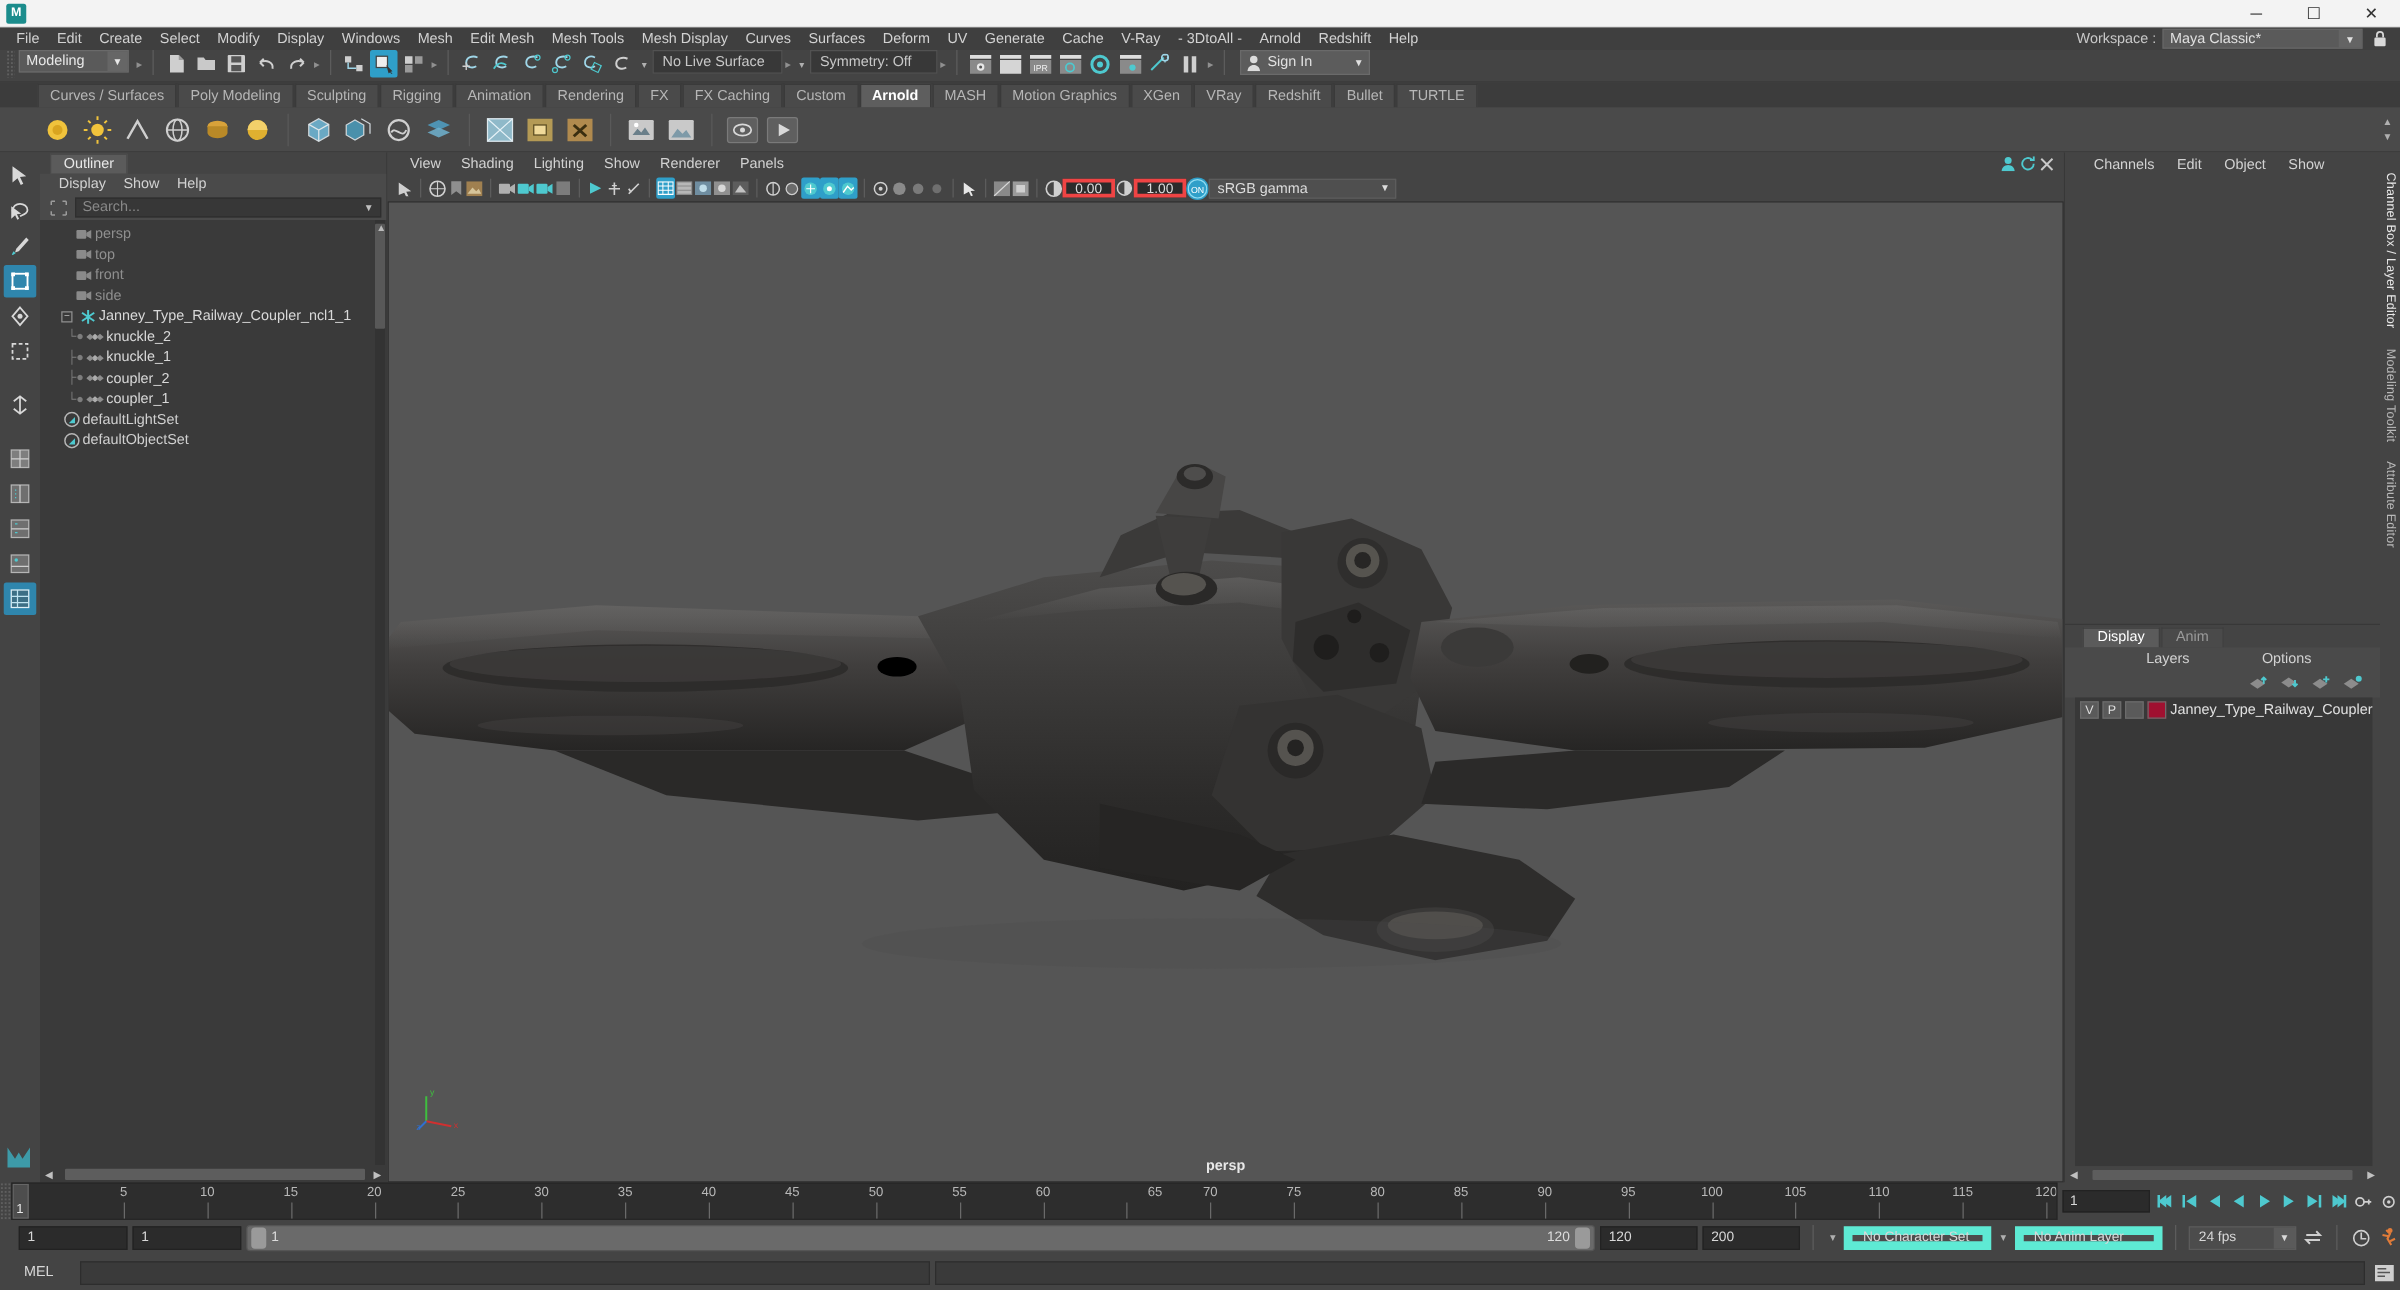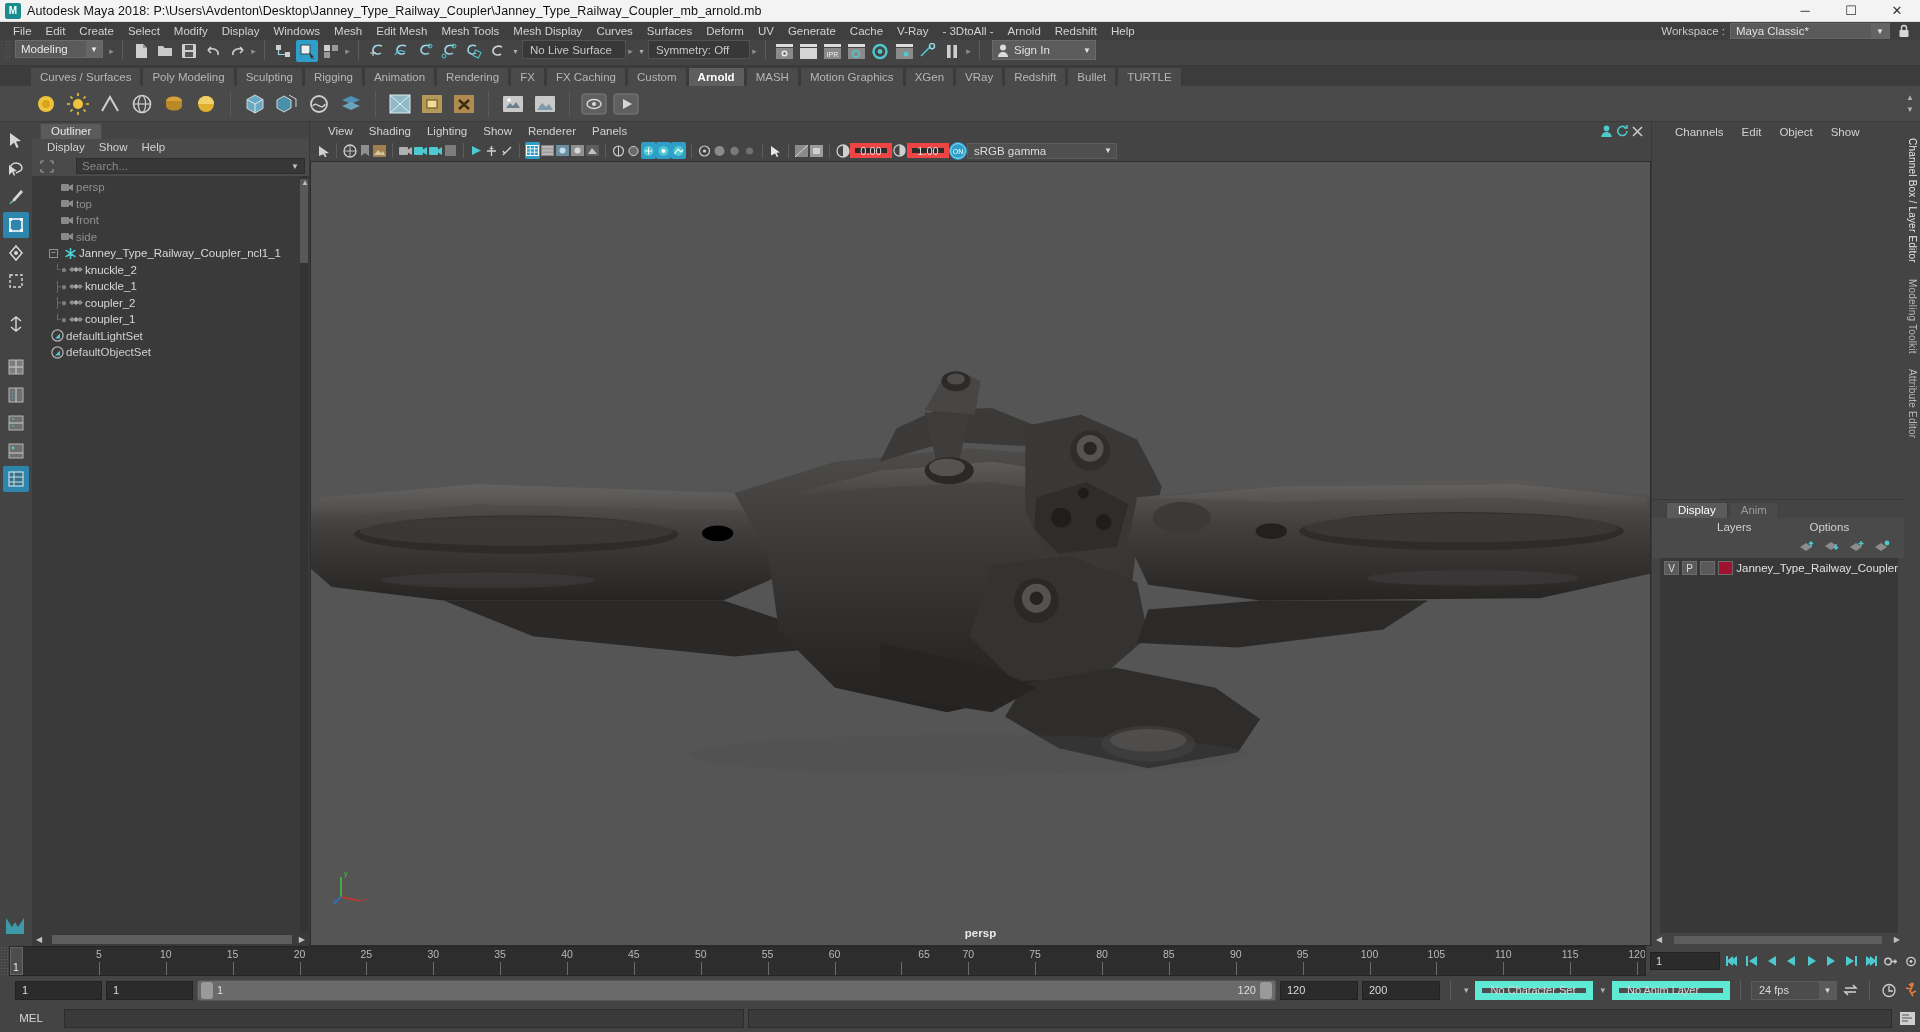--- a/index.html
+++ b/index.html
@@ -132,21 +132,21 @@
     width:278px; flex:0 0 278px; background:#444; display:flex; flex-direction:column;
     border-right:1px solid #383838;
   }
   .ol-tabrow { height:17px; display:flex; align-items:flex-end; padding-left:8px; }
   .ol-tab { background:#5b5b5b; color:#e8e8e8; font-size:11.5px; padding:1px 10px 2px 10px;
     border:1px solid #4a4a4a; border-bottom:none; }
   .ol-menus { height:17px; display:flex; align-items:center; gap:0; padding-left:8px;
     background:#4a4a4a; font-size:11.5px; }
   .ol-menus .mi { padding:0 7px; color:#d2d2d2; line-height:17px; }
   .ol-searchrow { height:20px; display:flex; align-items:center; padding:2px 4px 2px 6px;
-    background:#4a4a4a; gap:20px; }
+    background:#4a4a4a; gap:4px; }
   .ol-search-icn { width:18px; height:16px; display:flex; align-items:center; justify-content:center;}
   .ol-search {
     flex:1; height:16px; background:#373737; border:1px solid #2e2e2e;
     display:flex; align-items:center; padding-left:5px; color:#888; font-size:11.5px;
   }
   .ol-search .caret { margin-left:auto; padding-right:5px; color:#c0c0c0; font-size:8px; }
   .ol-tree { flex:1 1 auto; background:#3a3a3a; overflow:hidden; position:relative;
     padding-top:3px; }
   .ol-row { height:16.5px; display:flex; align-items:center; font-size:11.5px;
     white-space:nowrap; padding-left:12px; }
@@ -175,21 +175,21 @@
     padding-left:10px; font-size:11.5px; background:#444; }
   .vp-menurow .mi { padding:0 8px; color:#d2d2d2; line-height:18px; }
   .vp-icons-right { margin-left:auto; display:flex; align-items:center; gap:3px; padding-right:8px;}
   .vp-toolbar { height:21px; flex:0 0 21px; background:#444; display:flex;
     align-items:center; padding-left:6px; gap:0; }
   .vpb { width:15px; height:17px; display:flex; align-items:center; justify-content:center;
     border-radius:2px; }
   .vpb.on { background:#2f9fc9; }
   .vp-sep { width:1px; height:15px; background:#5c5c5c; margin:0 5px; }
   .vp-num {
-    width:42px; height:15px; background:#2b2b2b; border:5px solid #ef4444; color:#ddd;
+    width:42px; height:15px; background:#2b2b2b; border:3px solid #ef4444; color:#ddd;
     font-size:11px; display:flex; align-items:center; justify-content:center;
   }
   .vp-colorspace {
     width:150px; height:16px; background:#4f4f4f; border:1px solid #5c5c5c;
     display:flex; align-items:center; padding-left:6px; font-size:11.5px; color:#dcdcdc;
   }
   .vp-colorspace .caret { margin-left:auto; width:16px; text-align:center; font-size:8px; }
   .vp-canvas {
     flex:1 1 auto; position:relative; background:#555555; overflow:hidden;
     border:1px solid #2d2d2d; margin:0 0 0 0;
@@ -281,21 +281,20 @@
 
   svg { display:block; }
 </style>
 </head>
 <body>
 
 <div class="app">
 
   <div class="titlebar">
     <div class="title-logo">M</div>
-    <div class="title-text">Autodesk Maya 2018: P:\Users\Avdenton\Desktop\Janney_Type_Railway_Coupler\Janney_Type_Railway_Coupler_mb_arnold.mb</div>
     <div class="title-btns">
       <div class="title-btn">─</div>
       <div class="title-btn">☐</div>
       <div class="title-btn close">✕</div>
     </div>
   </div>
 
   <div class="menubar">
     <div class="mi">File</div>
     <div class="mi">Edit</div>

